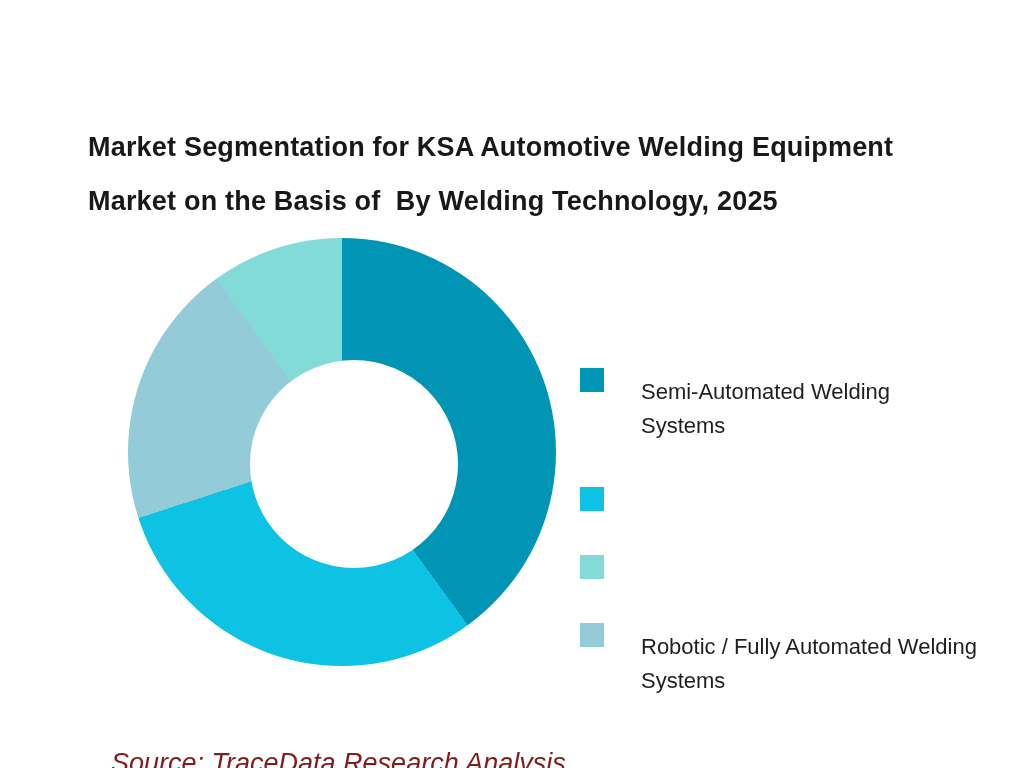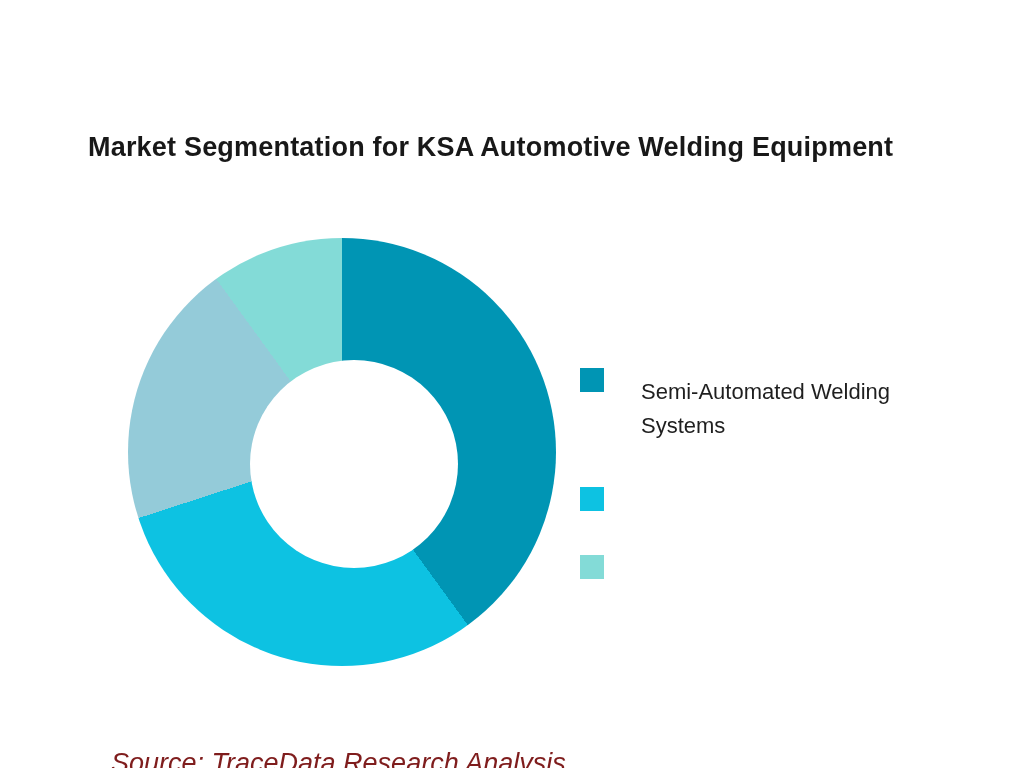--- a/index.html
+++ b/index.html
@@ -82,34 +82,39 @@
     color: #7f1d1d;
   }
 </style>
 </head>
 <body>
 
 <div class="canvas">
 
   <h1 class="chart-title">
     <div class="title-line">Market Segmentation for KSA Automotive Welding Equipment</div>
+    <div class="title-line">Market on the Basis of  By Welding Technology, 2025</div>
   </h1>
 
   <div class="donut" style="background: conic-gradient(rgb(0, 149, 180) 0deg, rgb(0, 149, 180) 144deg, rgb(13, 194, 226) 144deg, rgb(13, 194, 226) 252deg, rgb(148, 203, 217) 252deg, rgb(148, 203, 217) 324deg, rgb(131, 219, 215) 324deg, rgb(131, 219, 215) 360deg);">
     <div class="donut-hole"></div>
   </div>
 
   <ul class="legend">
       <li class="legend-item">
         <span class="legend-swatch" style="background: rgb(0, 149, 180);"></span>
         <span class="legend-label">Semi-Automated Welding Systems</span>
       </li>
       <li class="legend-item">
         <span class="legend-swatch" style="background: rgb(13, 194, 226);"></span>
       </li>
       <li class="legend-item">
         <span class="legend-swatch" style="background: rgb(131, 219, 215);"></span>
       </li>
+      <li class="legend-item">
+        <span class="legend-swatch" style="background: rgb(148, 203, 217);"></span>
+        <span class="legend-label">Robotic / Fully Automated Welding Systems</span>
+      </li>
     </ul>
 
   <div class="source-text">Source: TraceData Research Analysis</div>
 
 </div>
 
 </body></html>

